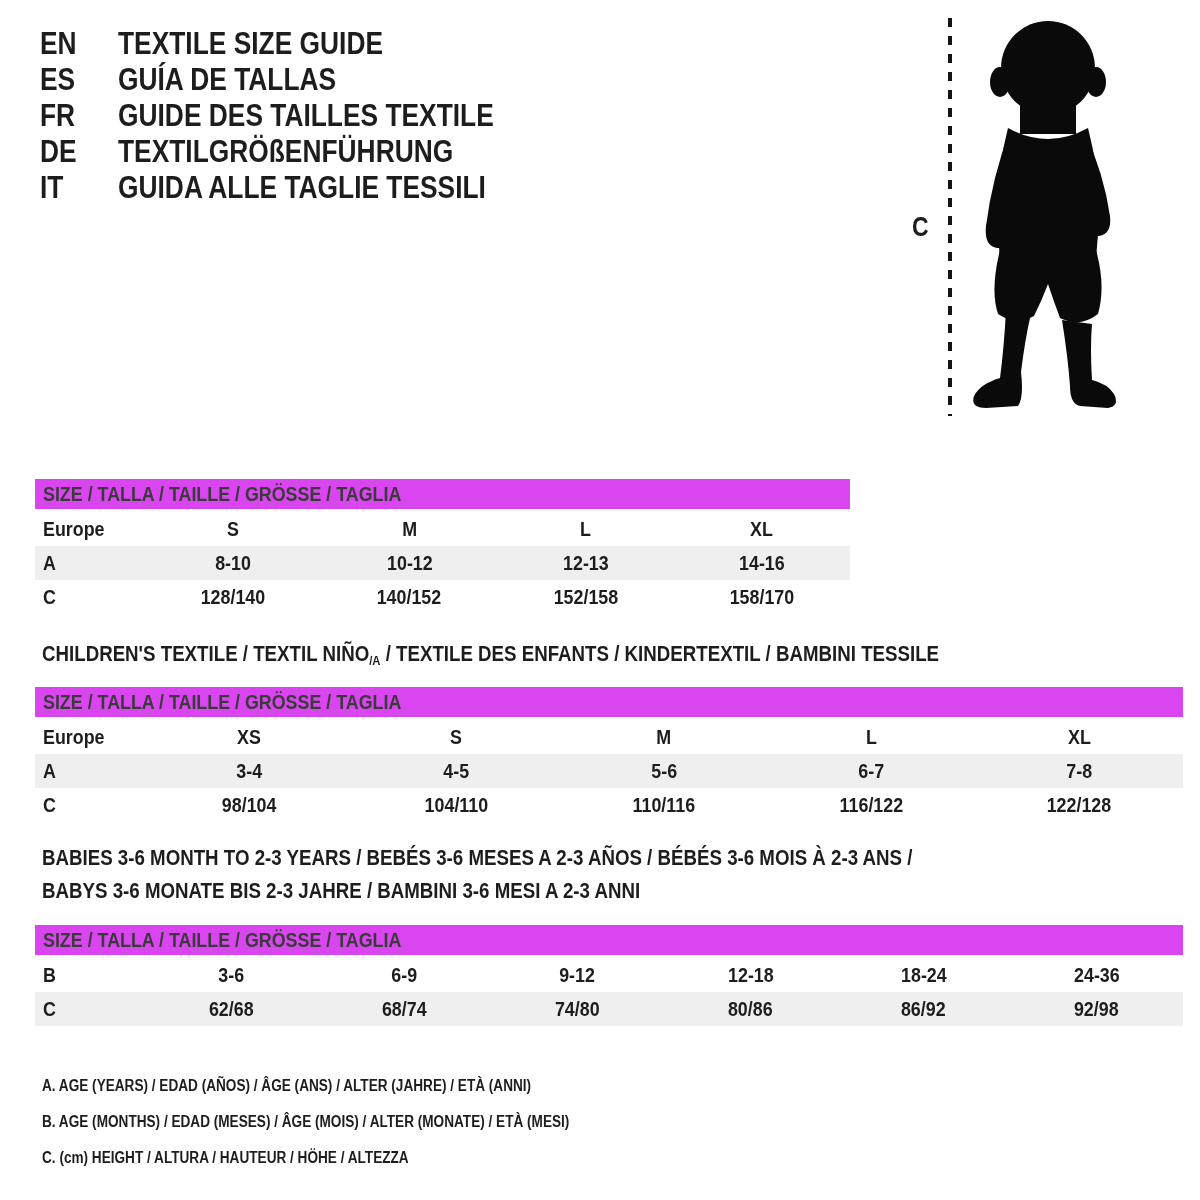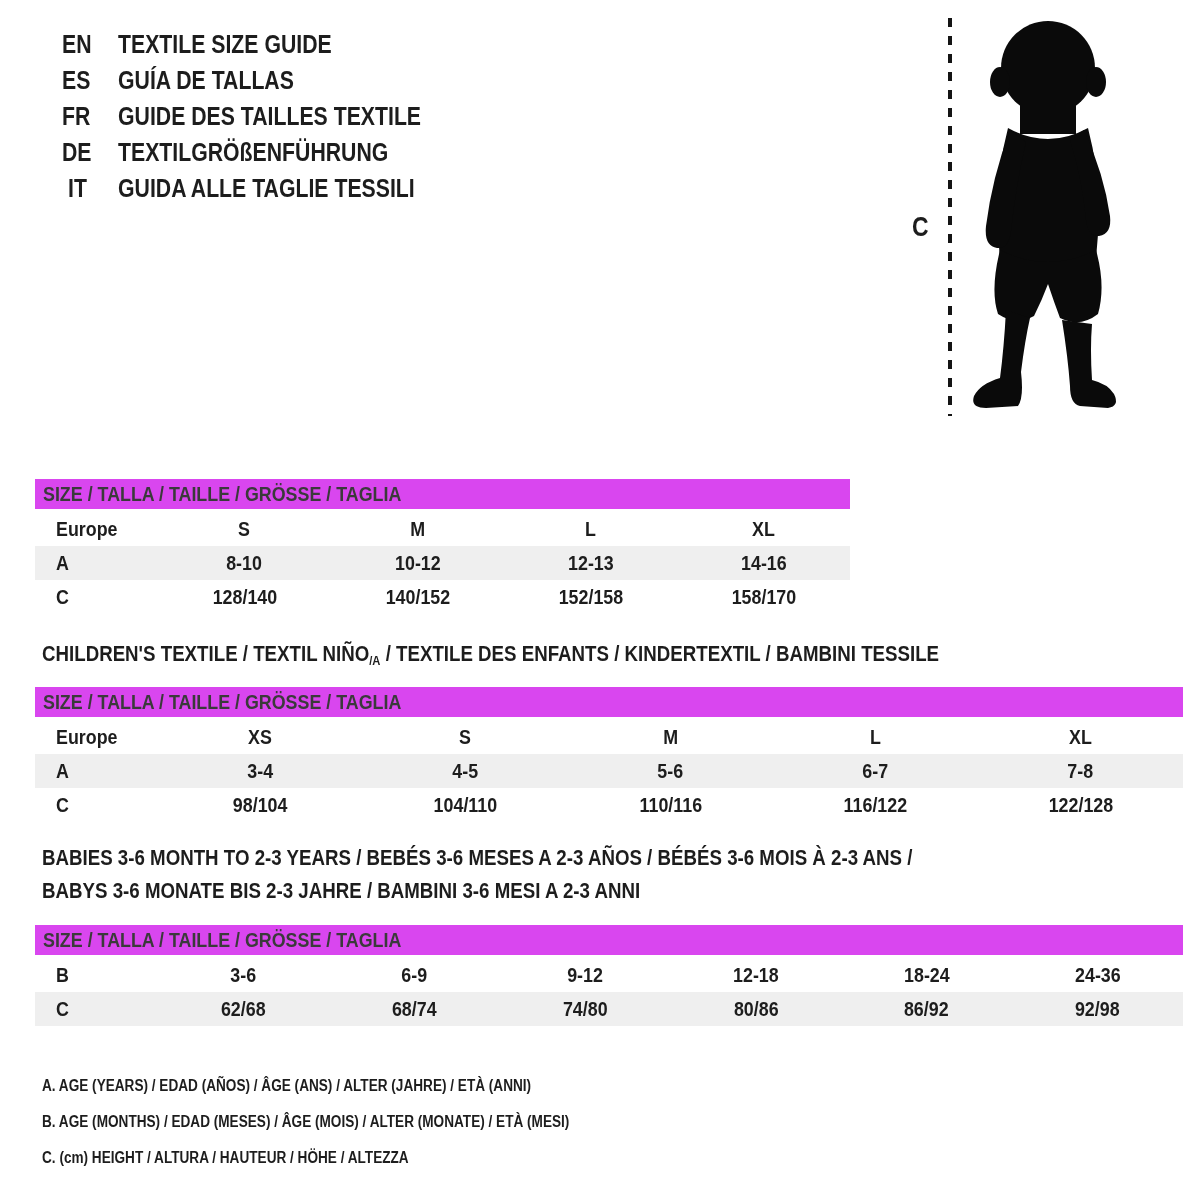--- a/index.html
+++ b/index.html
@@ -8,21 +8,21 @@
     font-family:"Liberation Sans",sans-serif;font-weight:bold;color:#1d1d1d;
     overflow:hidden;
   }
   
   .cond{display:inline-block;transform:scaleX(0.85);transform-origin:0 50%;white-space:nowrap;}
   .cond.center{transform-origin:50% 50%;}
   .subscript{font-size:0.6em;vertical-align:-0.32em;}
 
   
   .lang-block{position:absolute;left:40px;top:26px;}
-  .lang-row{display:flex;font-size:25px;line-height:36px;text-align:center;}
+  .lang-row{display:flex;font-size:31px;line-height:36px;}
   .lang-code{width:78px;}
 
   
   .figure{position:absolute;left:900px;top:10px;width:260px;height:414px;}
   .dash-line{position:absolute;left:48px;top:8px;width:4px;height:398px;
     background:repeating-linear-gradient(to bottom,#141414 0 9px,transparent 9px 18px);}
   .c-label{position:absolute;left:12px;top:202px;font-size:27px;}
   .baby-svg{position:absolute;left:64px;top:6px;}
 
   
@@ -36,21 +36,21 @@
   .w-junior{width:815px;}
   .w-wide{width:1148px;}
   .table-junior{top:479px;}
   .table-children{top:687px;}
   .table-babies{top:925px;}
   .thead{height:30px;background:#d946ef;font-size:21px;line-height:30px;
     padding-left:8px;color:#3a3a3a;margin-bottom:3px;}
   .trow{display:flex;height:34px;line-height:34px;font-size:21px;}
   .trow.shaded{background:#efefef;}
   .tcell{overflow:hidden;}
-  .tlabel{width:110px;padding-left:8px;box-sizing:border-box;margin-left:13px;}
+  .tlabel{width:110px;padding-left:8px;box-sizing:border-box;}
   .tval{flex:1;text-align:center;}
 
   
   .footnotes{position:absolute;left:42px;top:1068px;font-size:16px;line-height:36px;}
 </style>
 </head>
 <body>
 
 <div class="canvas">
 

